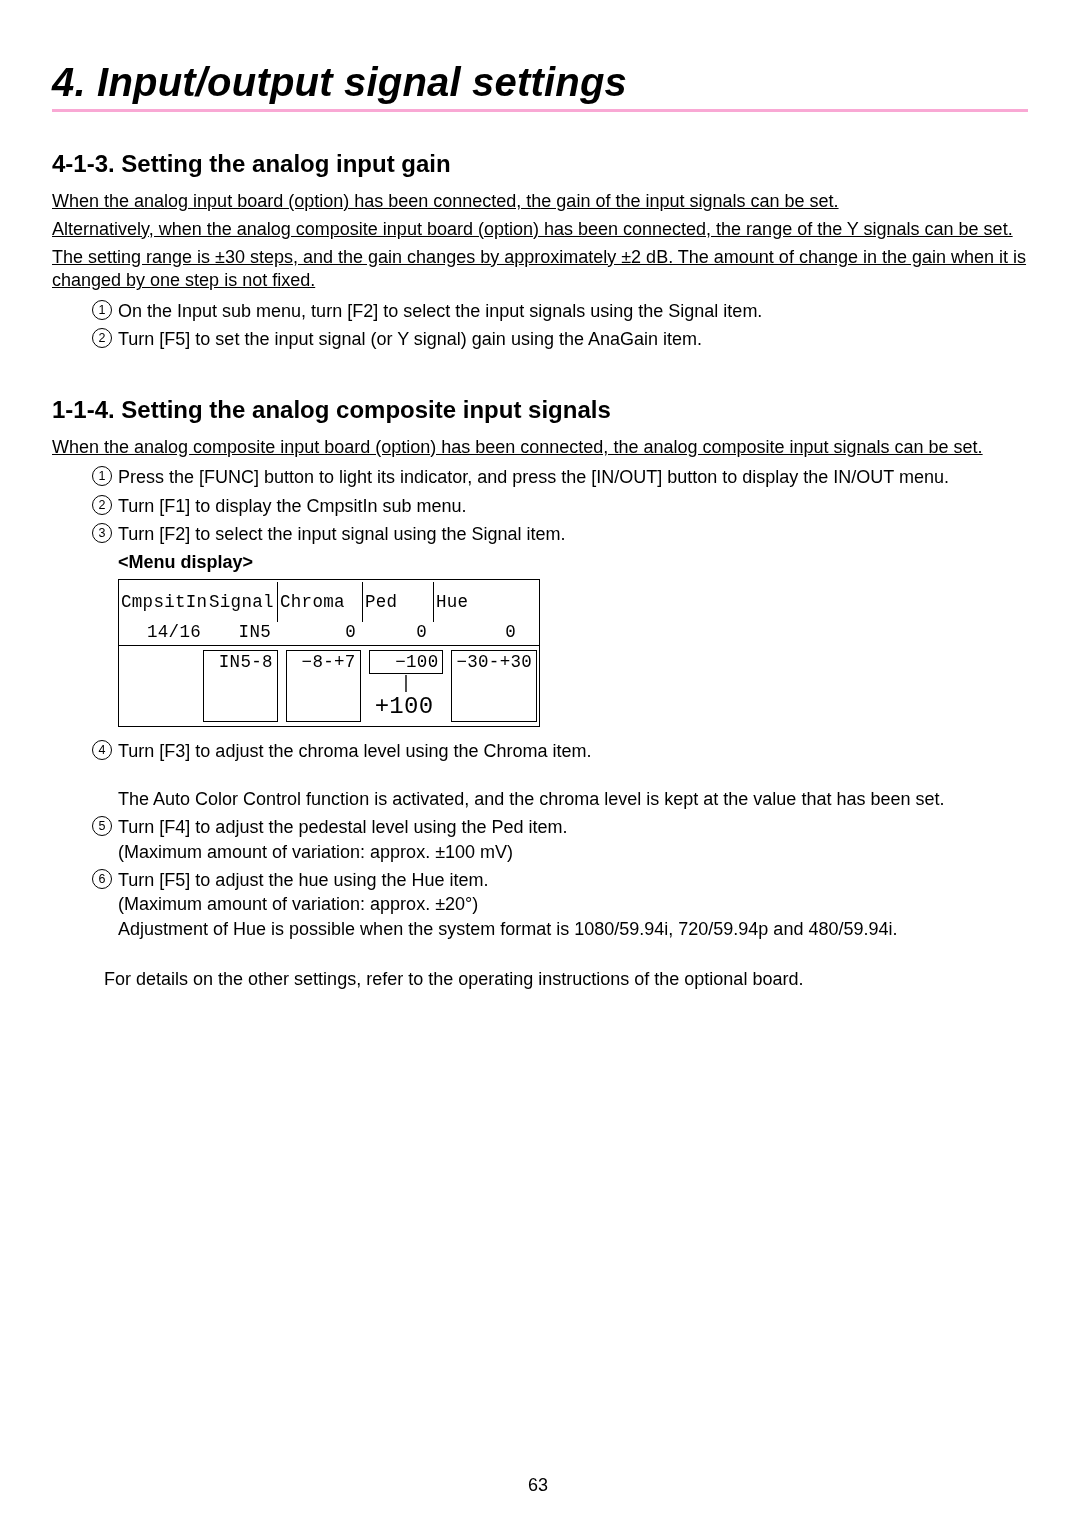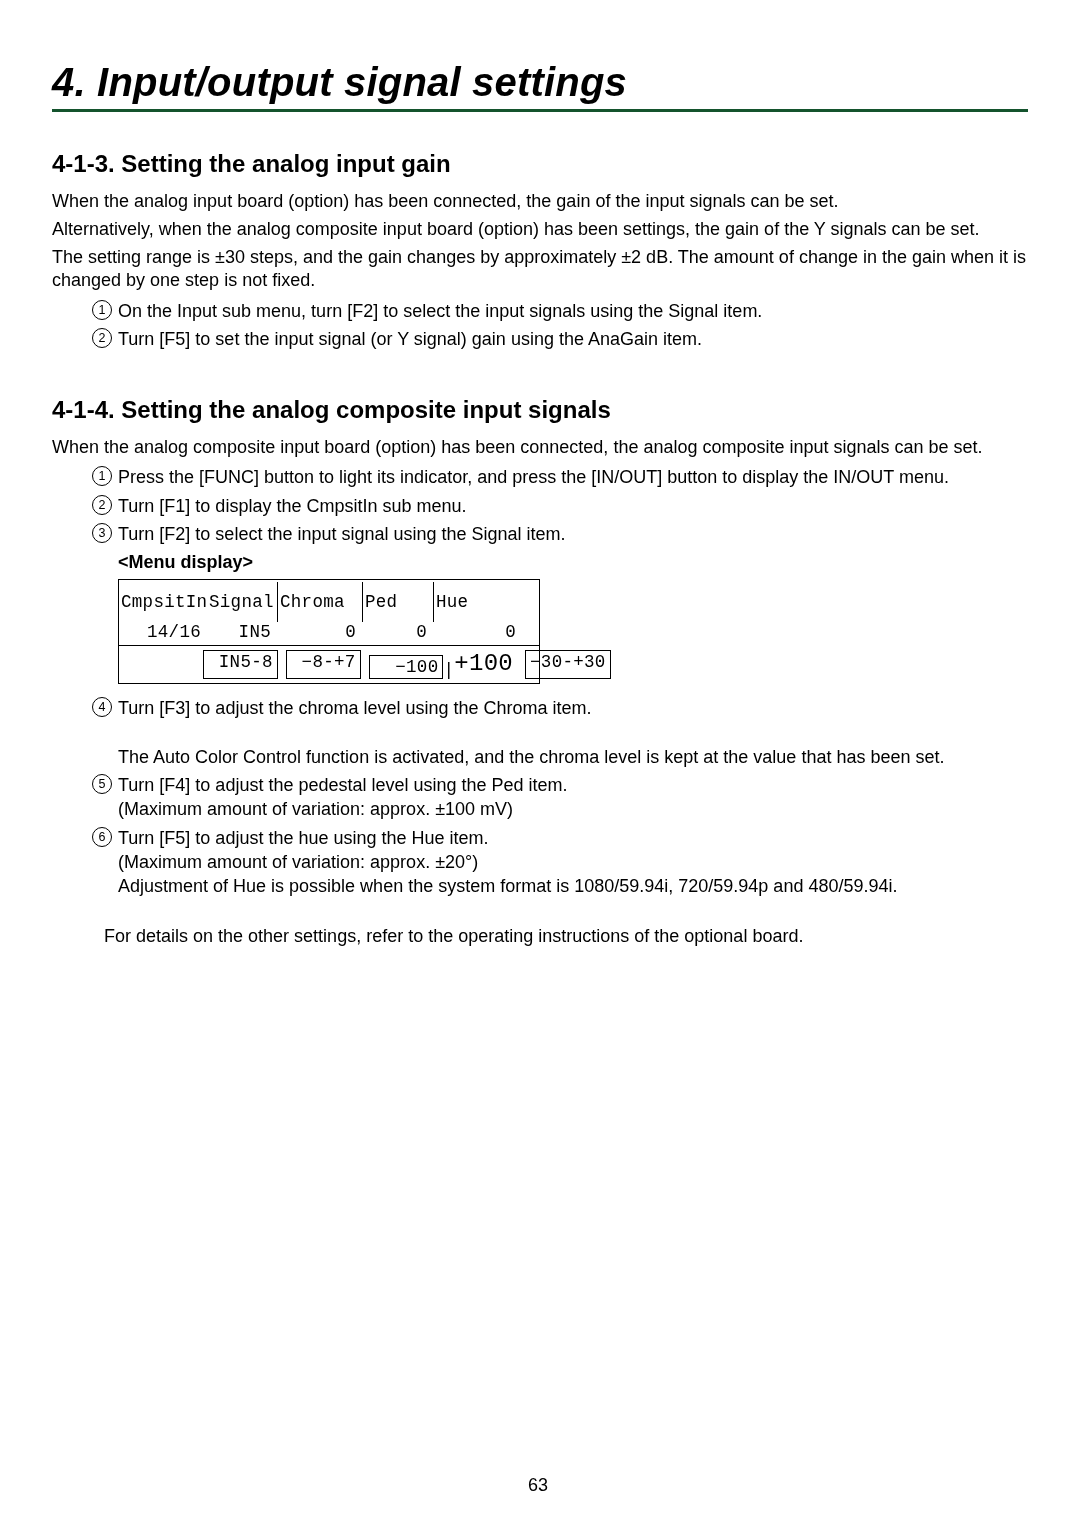--- a/index.html
+++ b/index.html
@@ -13,34 +13,35 @@
     position: relative;
     box-sizing: border-box;
   }
   .page {
     padding: 60px 52px 40px 52px;
   }
   .chapter-title {
     font-style: italic;
     font-weight: bold;
     font-size: 40px;
-    border-bottom: 3px solid #14532d;
+    border-bottom: 3px solid #f9a8d4;
     padding-bottom: 4px;
     margin-bottom: 38px;
     letter-spacing: 0.2px;
   }
   .section-title {
     font-weight: bold;
     font-size: 24px;
     margin-bottom: 12px;
   }
   .body {
     font-size: 18px;
     line-height: 1.32;
     margin-bottom: 4px;
+    text-decoration: underline;
   }
   .steps {
     padding-left: 40px;
     margin-top: 6px;
   }
   .step {
     position: relative;
     font-size: 18px;
     line-height: 1.35;
     margin-bottom: 4px;
@@ -108,22 +109,22 @@
     font-family: "Courier New", monospace;
     font-size: 17.5px;
     line-height: 1.15;
     padding: 1px 4px 1px 4px;
     text-align: right;
     white-space: pre;
   }
   .smallbox + .smallbox { margin-left: 4px; }
   .stack {
     display: flex;
-    flex-direction: row;
-    align-items: flex-end;
+    flex-direction: column;
+    align-items: center;
   }
   .stack .pipe {
     font-family: "Courier New", monospace;
     font-size: 17.5px;
     line-height: 1.05;
   }
   .stack .bot {
     font-family: "Courier New", monospace;
     font-size: 24px;
     padding-right: 4px;
@@ -144,35 +145,35 @@
   }
 </style>
 </head>
 <body>
 
 <div class="page">
   <div class="chapter-title">4. Input/output signal settings</div>
 
   <div class="section-title">4-1-3. Setting the analog input gain</div>
   <div class="body">When the analog input board (option) has been connected, the gain of the input signals can be set.</div>
-  <div class="body">Alternatively, when the analog composite input board (option) has been settings, the gain of the Y signals can be set.</div>
+  <div class="body">Alternatively, when the analog composite input board (option) has been connected, the range of the Y signals can be set.</div>
   <div class="body">The setting range is ±30 steps, and the gain changes by approximately ±2 dB. The amount of change in the gain when it is changed by one step is not fixed.</div>
   <div class="steps">
     <div class="step">
       <span class="circ">1</span>
       <span>On the Input sub menu, turn [F2] to select the input signals using the Signal item.</span>
     </div>
     <div class="step">
       <span class="circ">2</span>
       <span>Turn [F5] to set the input signal (or Y signal) gain using the AnaGain item.</span>
     </div>
   </div>
 
   <div class="sect2">
-    <div class="section-title">4-1-4. Setting the analog composite input signals</div>
+    <div class="section-title">1-1-4. Setting the analog composite input signals</div>
     <div class="body">When the analog composite input board (option) has been connected, the analog composite input signals can be set.</div>
     <div class="steps">
       <div class="step">
         <span class="circ">1</span>
         <span>Press the [FUNC] button to light its indicator, and press the [IN/OUT] button to display the IN/OUT menu.</span>
       </div>
       <div class="step">
         <span class="circ">2</span>
         <span>Turn [F1] to display the CmpsitIn sub menu.</span>
       </div>

